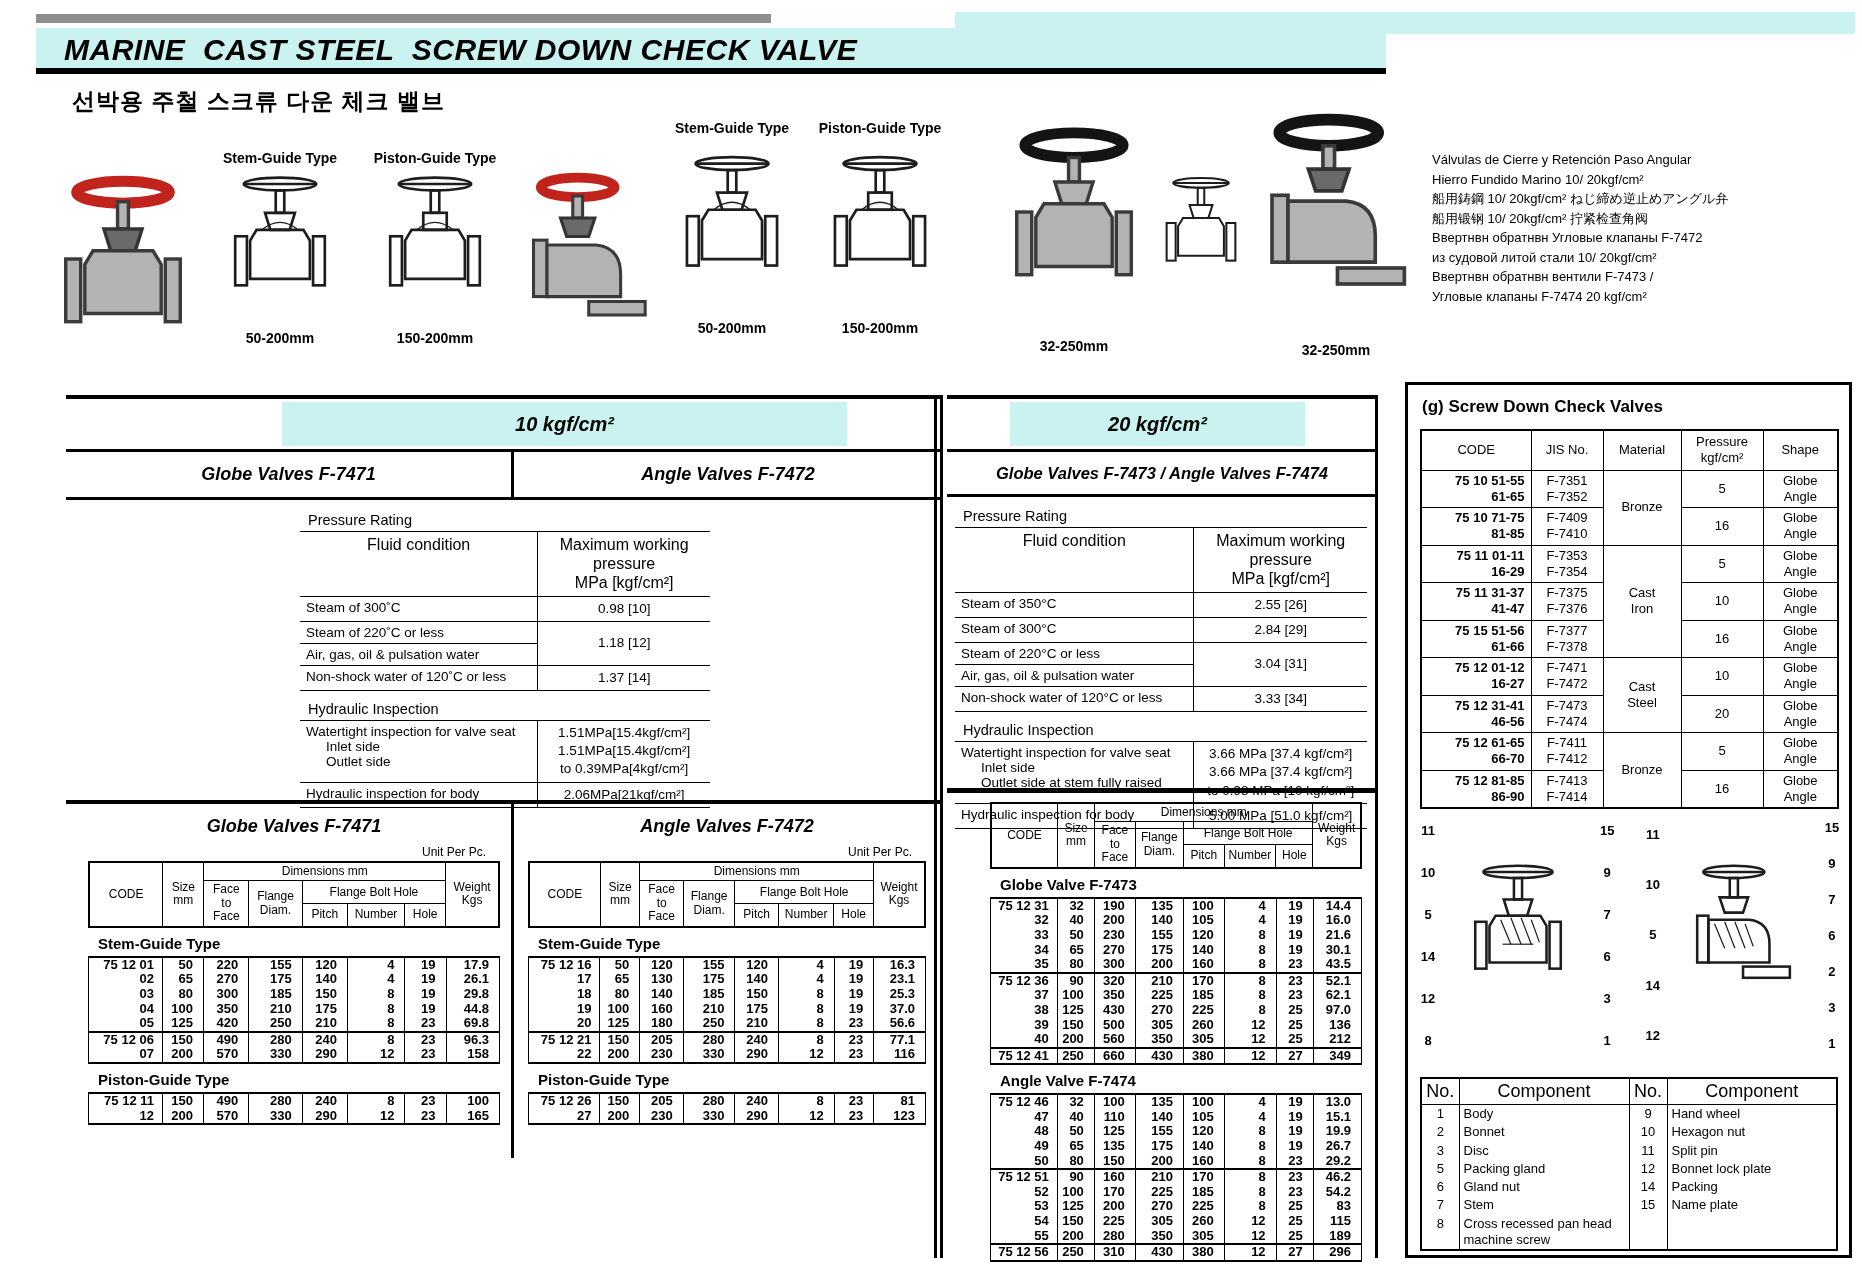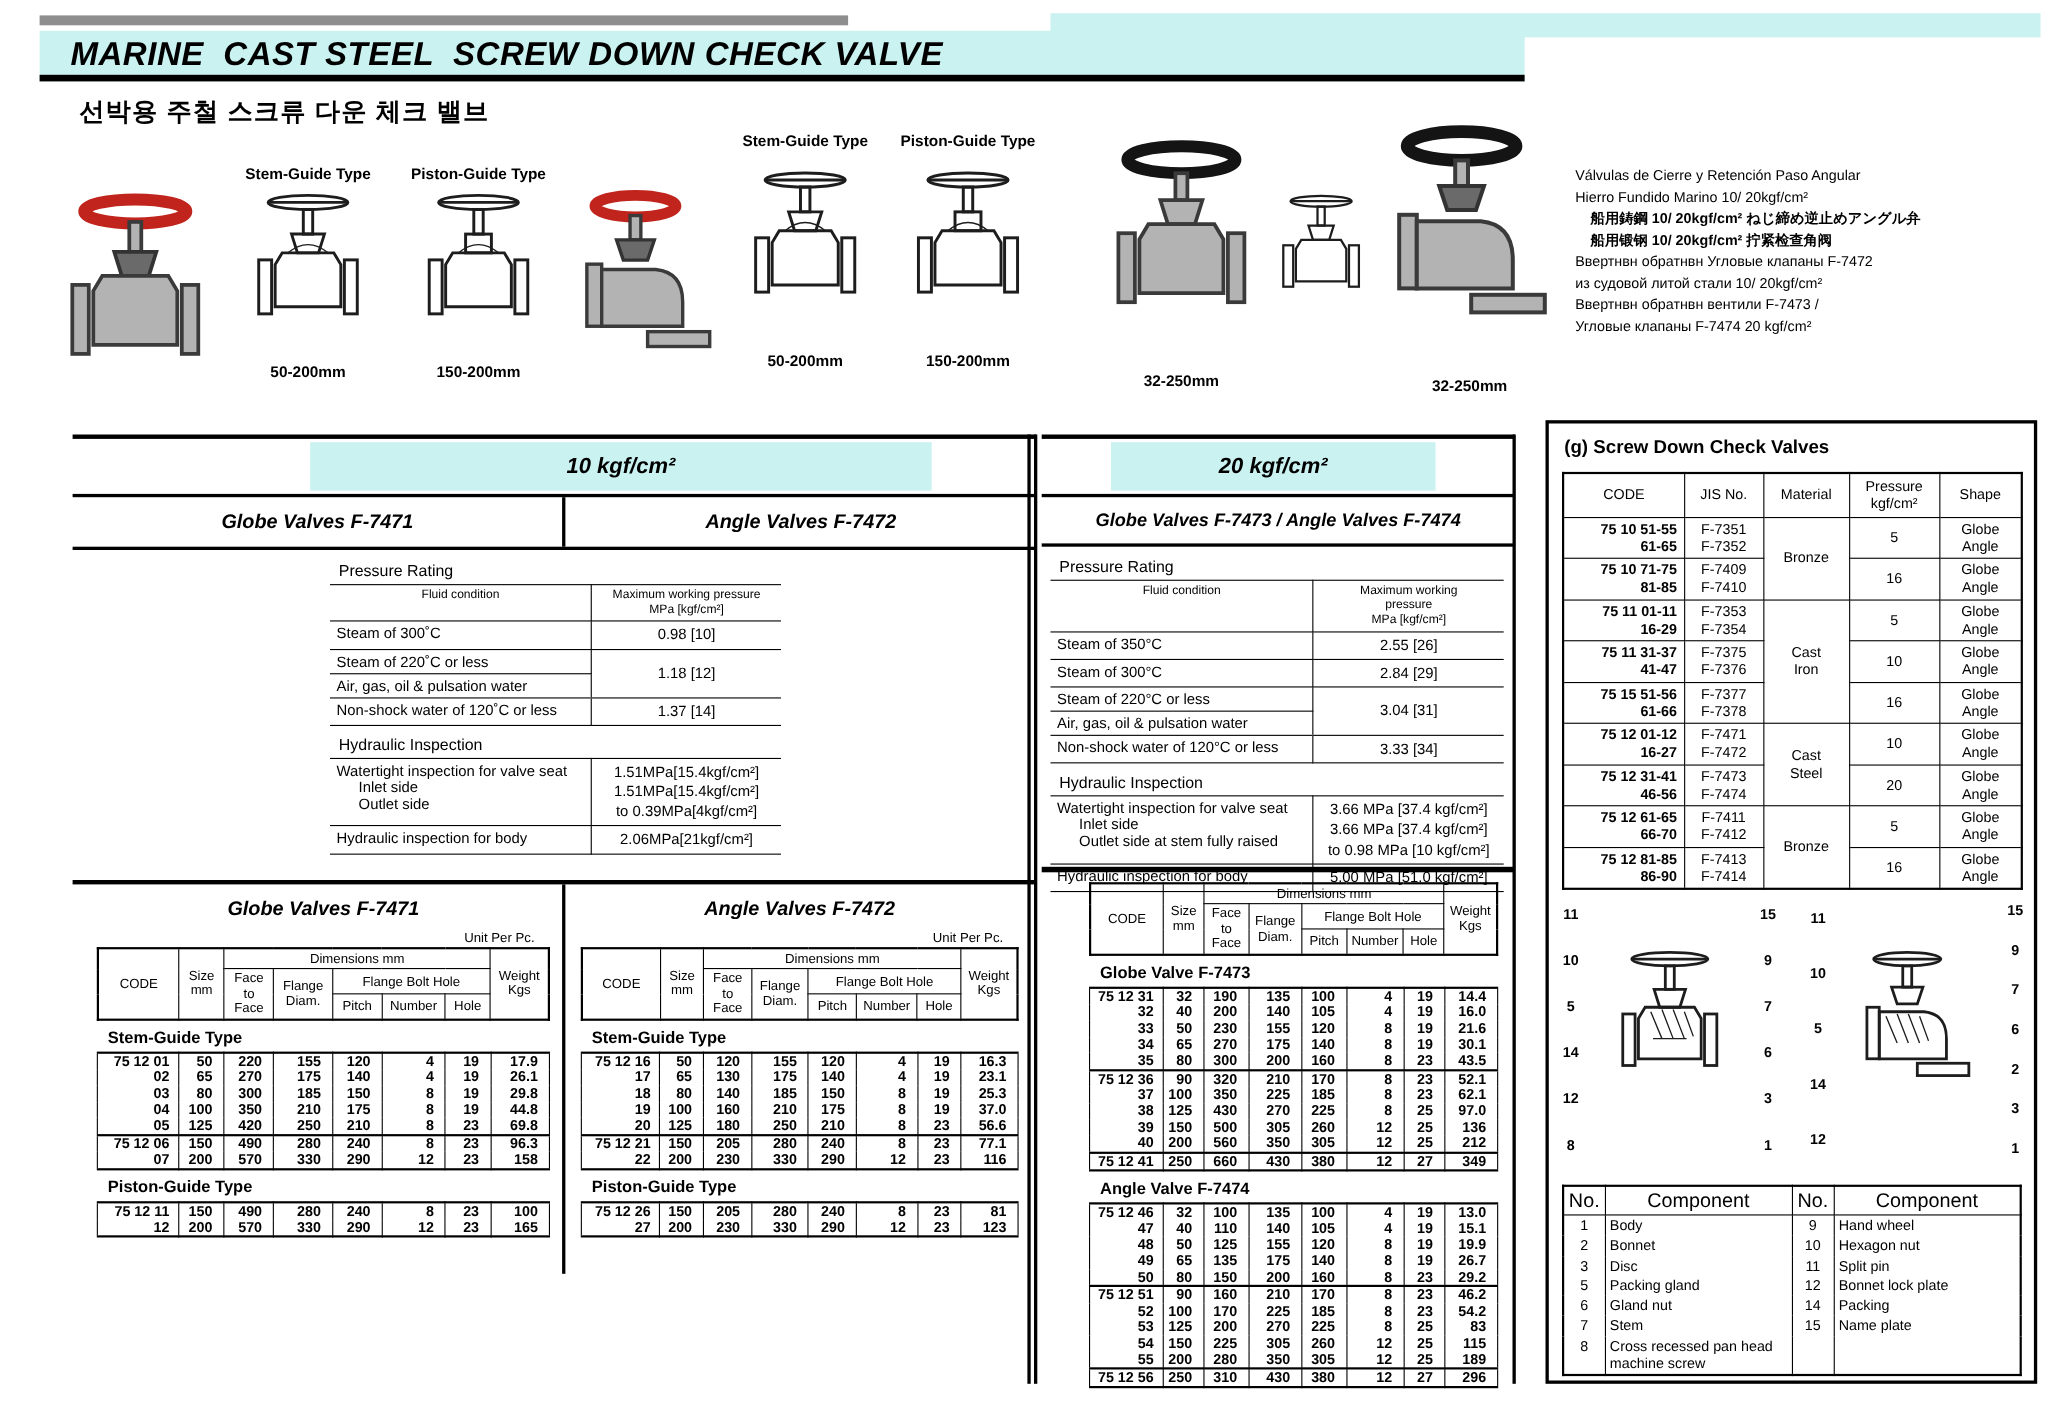--- a/index.html
+++ b/index.html
@@ -19,38 +19,38 @@
   .fig { position:absolute; display:flex; flex-direction:column; align-items:center; }
   .fig-label { font-size:14px; font-weight:bold; margin-bottom:2px; white-space:nowrap; }
   .fig-size { font-size:14px; font-weight:bold; margin-top:2px; white-space:nowrap; }
   .vsvg .ln, .vsvg path, .vsvg rect, .vsvg line, .vsvg ellipse { fill:none; stroke:#1d1d1d; stroke-width:2.5; }
   .vsvg .thin { stroke-width:1.2; }
   .vsvg.photo .metal { fill:#b3b3b3; stroke:#3a3a3a; }
   .vsvg.photo .dark { fill:#6a6a6a; stroke:#333; }
   .vsvg .wh-red { stroke:#c0241c; stroke-width:8; fill:none; }
   .vsvg .wh-black { stroke:#141414; stroke-width:8; fill:none; }
   #intl-block { left:1432px; top:150px; width:345px; font-size:13px; line-height:1.5; }
-  #intl-block .cjk { font-weight:bold;margin-left:14px; }
+  #intl-block .cjk { font-weight:normal; }
 
   
   .hrule { position:absolute; background:#000; }
   .vrule { position:absolute; background:#000; }
   .dblrule { position:absolute; width:9px; border-left:3px solid #000; border-right:3px solid #000; }
   .cyan-band { position:absolute; background:#c9f2f0; display:flex; align-items:center; justify-content:center; }
   .band-label { font-style:italic; font-weight:bold; font-size:20px; }
   .col-header { position:absolute; display:flex; align-items:center; justify-content:center; font-style:italic; font-weight:bold; font-size:18px; }
 
   
   .pr-block { position:absolute; }
   .pr-title { font-size:14.5px; padding-left:8px; margin-bottom:3px; }
   .pr-title.hy { margin-top:10px; }
   table.pr { border-collapse:collapse; width:100%; table-layout:fixed; }
   table.pr tr > * { border-top:1px solid #000; border-bottom:1px solid #000; font-size:13.5px; font-weight:normal; padding:3px 6px; text-align:left; vertical-align:top; }
   table.pr tr > *:first-child { border-right:1px solid #000; }
-  table.pr th { text-align:center; font-size:11px; line-height:1.2; }
+  table.pr th { text-align:center; font-size:16px; line-height:1.2; }
   table.pr td.val { text-align:center; vertical-align:middle; line-height:1.35; }
   table.pr .ind { padding-left:20px; }
   .c58 { width:58%; } .c42 { width:42%; }
 
   
   .dim-area { position:absolute; }
   .dim-title { text-align:center; font-style:italic; font-weight:bold; font-size:18px; }
   .unit-label { text-align:right; font-size:12px; padding-right:14px; margin-top:8px; margin-bottom:2px; }
   table.dim { border-collapse:collapse; width:100%; table-layout:fixed; }
   table.dim col.c1{width:18%} table.dim col.c2{width:10%} table.dim col.c3{width:11%}

